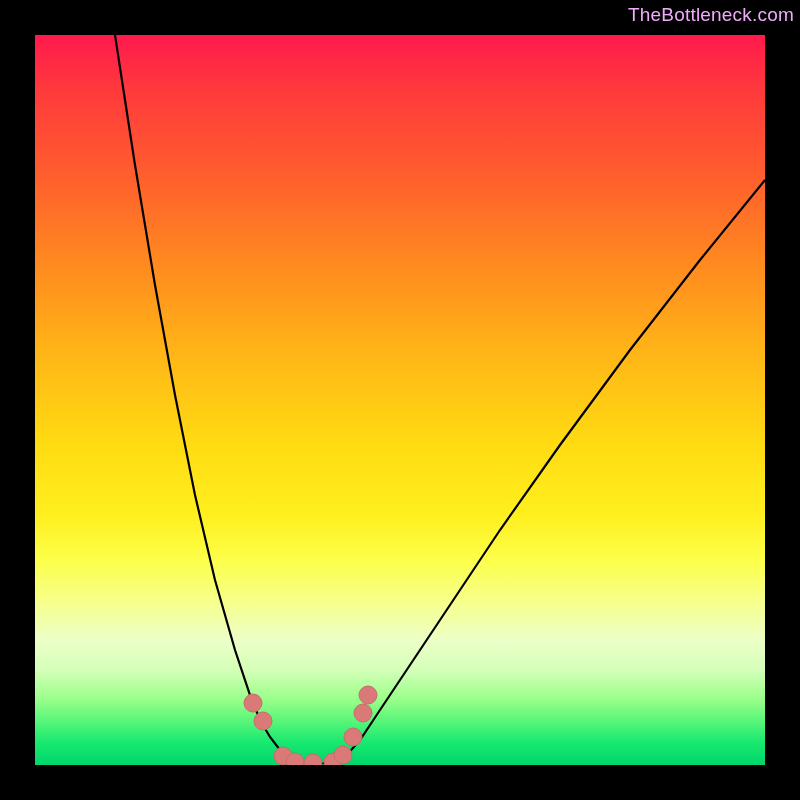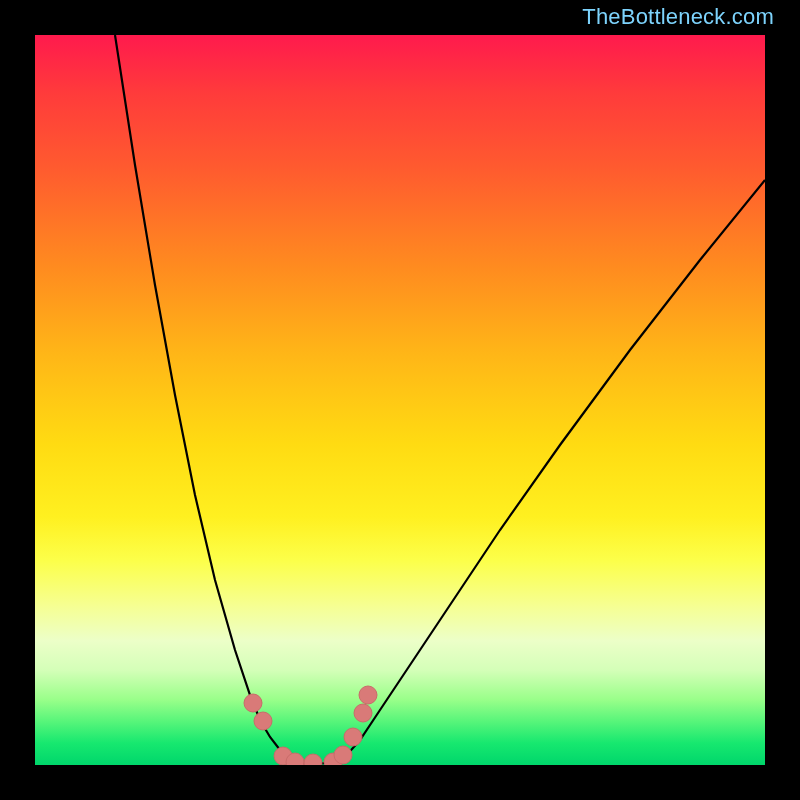--- a/index.html
+++ b/index.html
@@ -54,23 +54,23 @@
   .curve-svg {
     position: absolute;
     top: 0;
     left: 0;
     width: 100%;
     height: 100%;
   }
   .watermark {
     position: absolute;
     top: 4px;
-    right: 26px;
-    color: #7dd3fc;
-    font-size: 22px;
+    right: 6px;
+    color: #f0abfc;
+    font-size: 19px;
     letter-spacing: 0.2px;
     user-select: none;
   }
 </style>
 </head>
 <body>
 
 <div class="frame">
 
   <div class="watermark">TheBottleneck.com</div>

